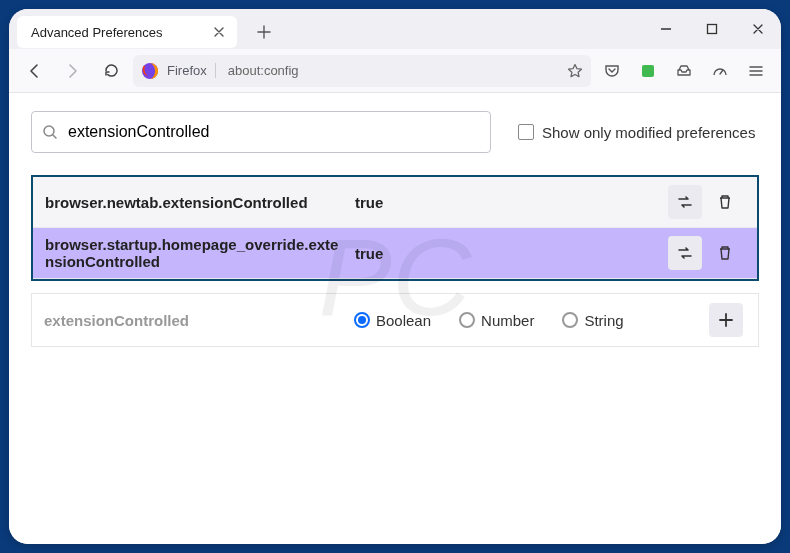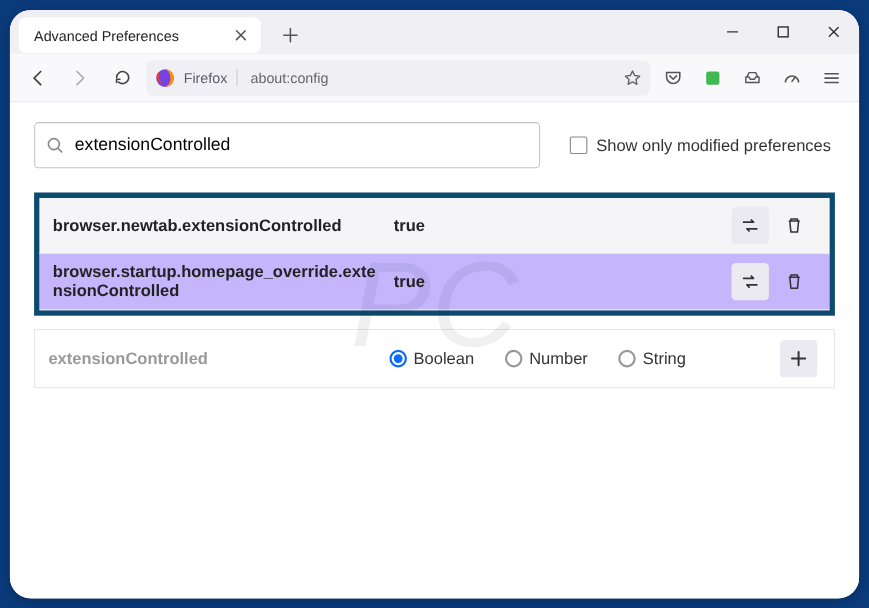--- a/index.html
+++ b/index.html
@@ -85,21 +85,21 @@
   border-radius:4px;
   display:flex;
   align-items:center;
   padding:0 10px;
   gap:10px;
   font-size:16px;
 }
 .searchbox input { border:none; outline:none; font-size:16px; flex:1; }
 .checkwrap { display:flex; align-items:center; gap:8px; font-size:15px; color:#333;margin-left:13px;}
 .checkwrap .cb { width:16px;height:16px;border:1px solid #888;border-radius:2px;}
-.preflist { border:5px solid #0c4a6e; }
+.preflist { border:2px solid #0c4a6e; }
 .prefrow {
   display:grid;
   grid-template-columns: 310px 1fr 40px 40px;
   align-items:center;
   min-height:48px;
   padding:8px 12px;
   border-bottom:1px solid #e8e8ec;
   background:#f5f5f8;
   font-size:15px;
 }

